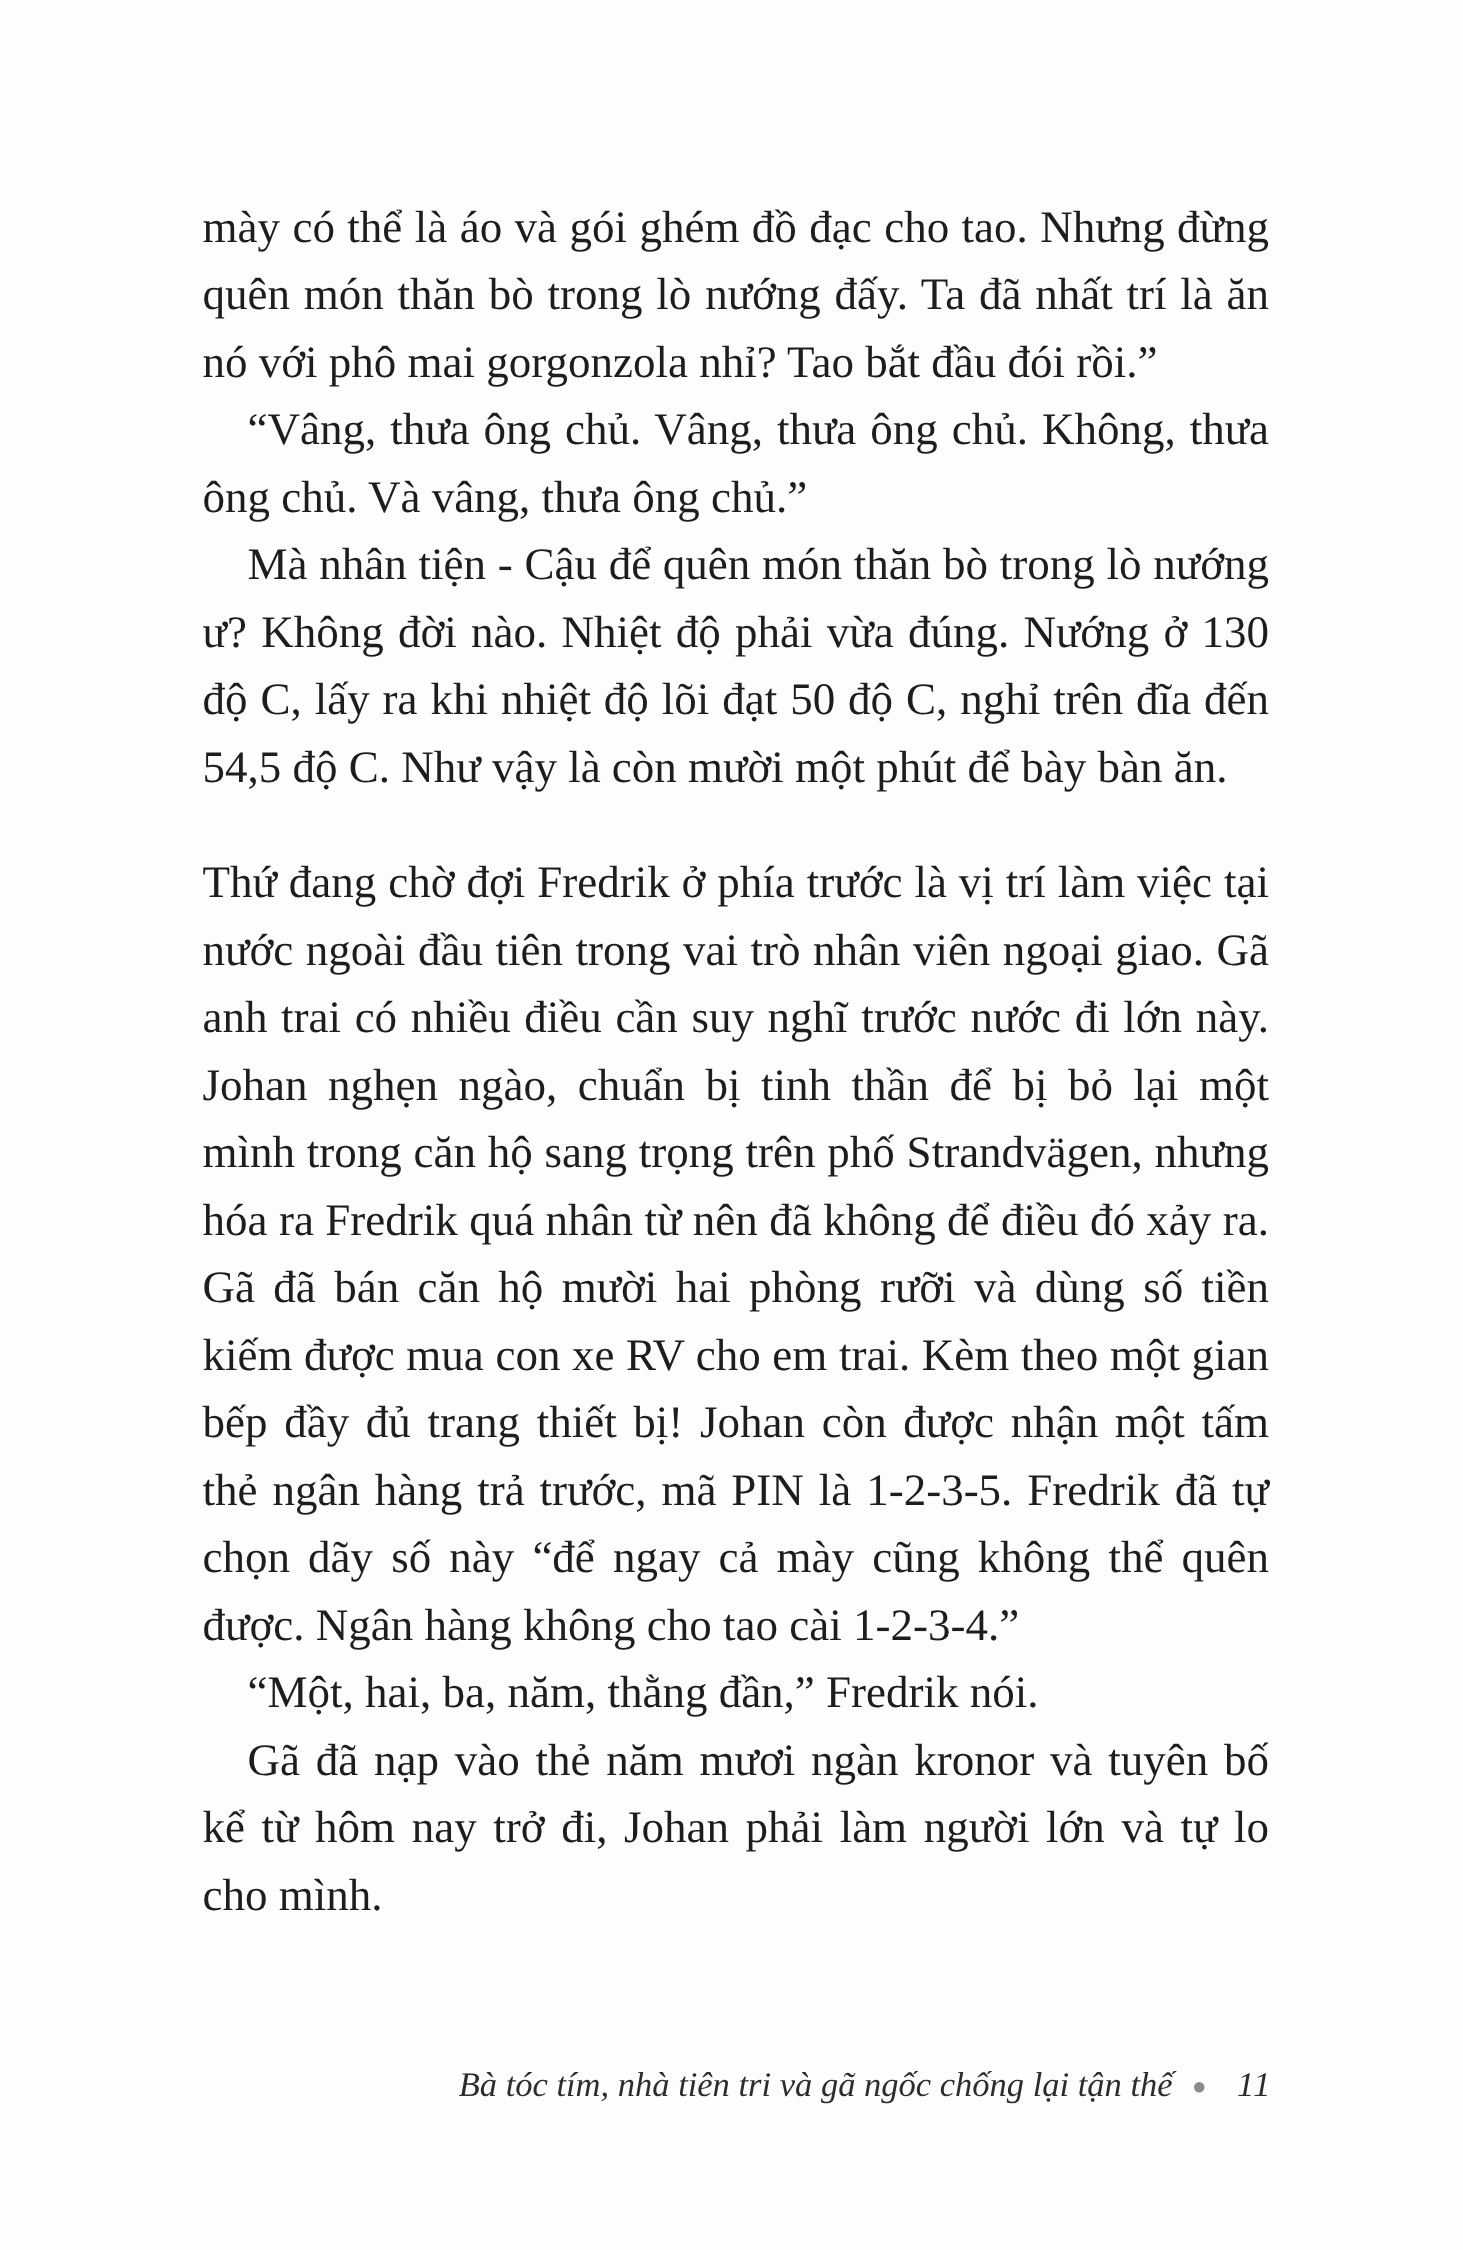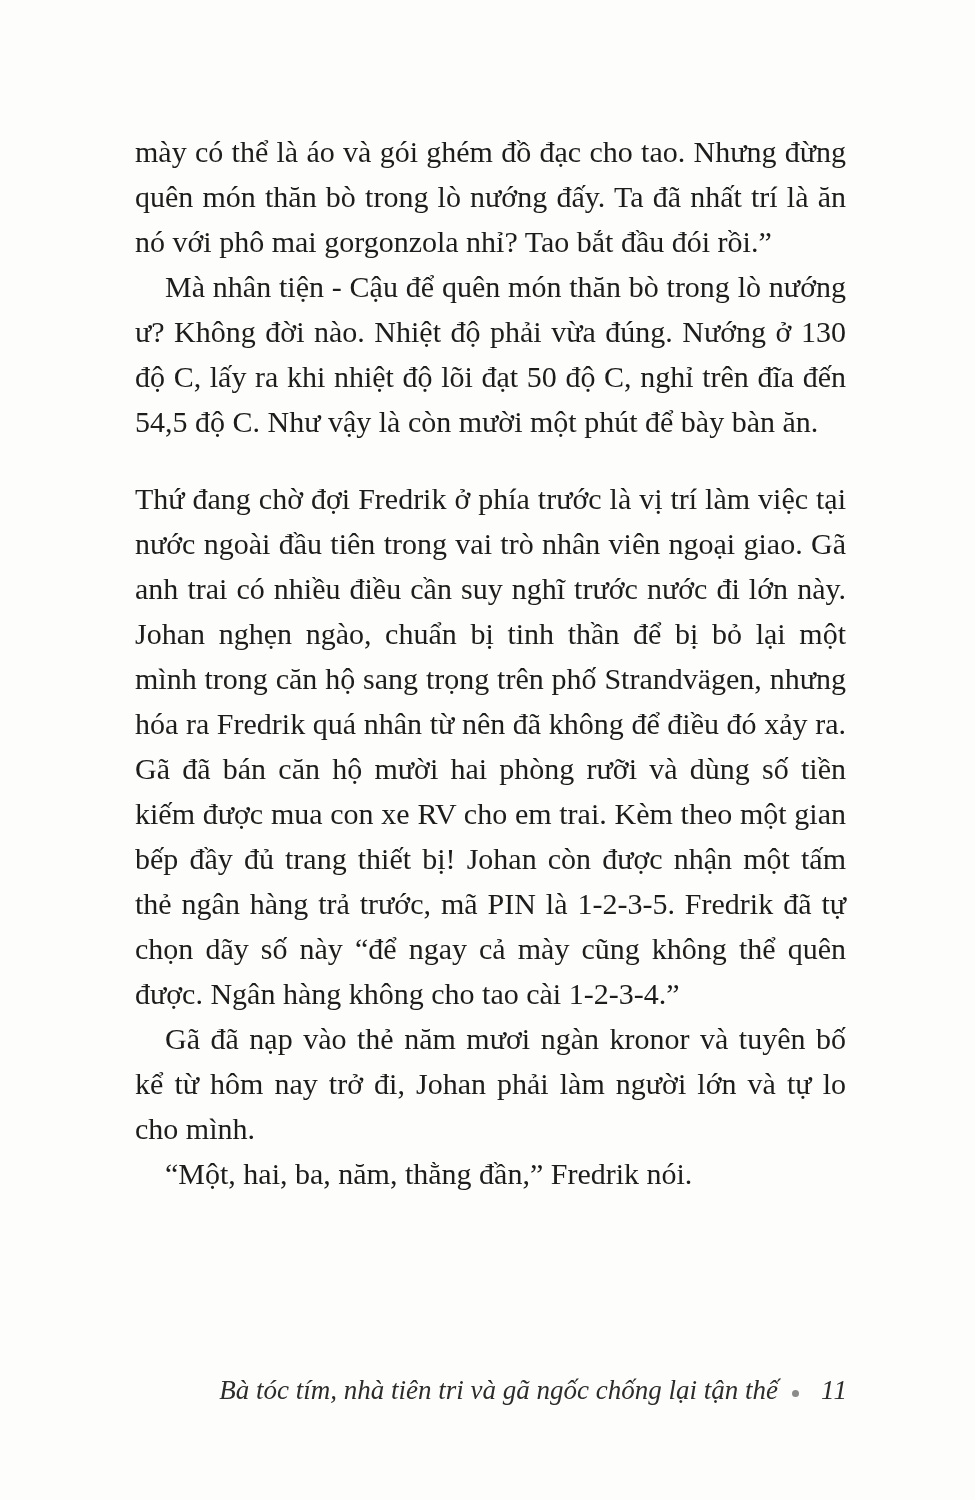--- a/index.html
+++ b/index.html
@@ -35,21 +35,21 @@
   .text-block p.section-start {
     margin-top: 32px;
   }
   .footer {
     position: absolute;
     left: 135px;
     top: 1372px;
     width: 713px;
     text-align: right;
     font-style: italic;
-    font-size: 27px;
+    font-size: 23px;
     line-height: 36px;
     color: #2c2c2a;
     white-space: nowrap;
   }
   .footer .dot {
     display: inline-block;
     width: 7px;
     height: 7px;
     border-radius: 50%;
     background: #8b8b89;
@@ -59,23 +59,24 @@
     letter-spacing: 1px;
   }
 </style>
 </head>
 <body>
 
 <div class="page">
 
   <div class="text-block">
     <p>mày có thể là áo và gói ghém đồ đạc cho tao. Nhưng đừng quên món thăn bò trong lò nướng đấy. Ta đã nhất trí là ăn nó với phô mai gorgonzola nhỉ? Tao bắt đầu đói rồi.”</p>
+    <p class="indent">“Vâng, thưa ông chủ. Vâng, thưa ông chủ. Không, thưa ông chủ. Và vâng, thưa ông chủ.”</p>
     <p class="indent">Mà nhân tiện - Cậu để quên món thăn bò trong lò nướng ư? Không đời nào. Nhiệt độ phải vừa đúng. Nướng ở 130 độ C, lấy ra khi nhiệt độ lõi đạt 50 độ C, nghỉ trên đĩa đến 54,5 độ C. Như vậy là còn mười một phút để bày bàn ăn.</p>
     <p class="section-start">Thứ đang chờ đợi Fredrik ở phía trước là vị trí làm việc tại nước ngoài đầu tiên trong vai trò nhân viên ngoại giao. Gã anh trai có nhiều điều cần suy nghĩ trước nước đi lớn này. Johan nghẹn ngào, chuẩn bị tinh thần để bị bỏ lại một mình trong căn hộ sang trọng trên phố Strandvägen, nhưng hóa ra Fredrik quá nhân từ nên đã không để điều đó xảy ra. Gã đã bán căn hộ mười hai phòng rưỡi và dùng số tiền kiếm được mua con xe RV cho em trai. Kèm theo một gian bếp đầy đủ trang thiết bị! Johan còn được nhận một tấm thẻ ngân hàng trả trước, mã PIN là 1-2-3-5. Fredrik đã tự chọn dãy số này “để ngay cả mày cũng không thể quên được. Ngân hàng không cho tao cài 1-2-3-4.”</p>
+    <p class="indent">“Một, hai, ba, năm, thằng đần,” Fredrik nói.</p>
     <p class="indent">Gã đã nạp vào thẻ năm mươi ngàn kronor và tuyên bố kể từ hôm nay trở đi, Johan phải làm người lớn và tự lo cho mình.</p>
-    <p class="indent">“Một, hai, ba, năm, thằng đần,” Fredrik nói.</p>
   </div>
 
   <div class="footer">
     <span>Bà tóc tím, nhà tiên tri và gã ngốc chống lại tận thế</span><span class="dot"></span><span class="page-num">11</span>
   </div>
 
 </div>
 
 </body></html>

